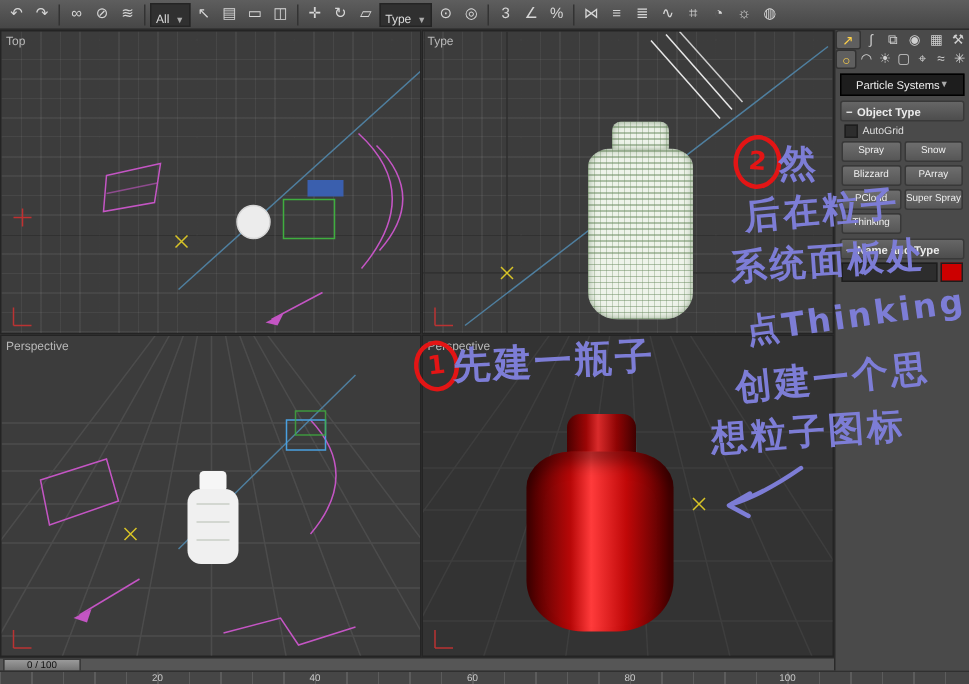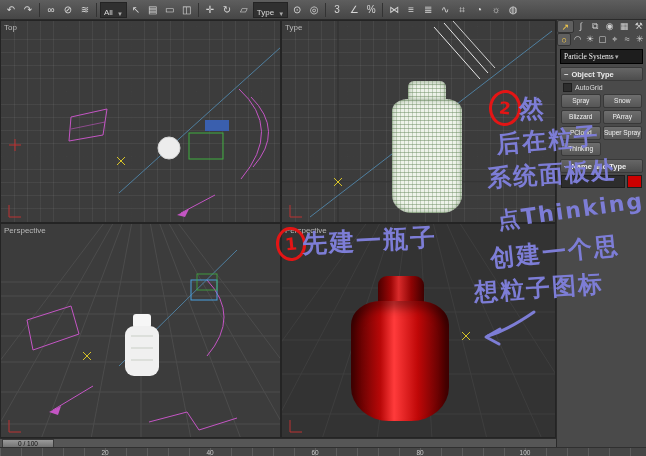--- a/index.html
+++ b/index.html
@@ -51,21 +51,21 @@
     background:linear-gradient(90deg,#4a0000 2%,#b80808 30%,#ff3b3b 44%,#c00808 68%,#4a0000 97%);
     box-shadow:inset 0 8px 10px rgba(0,0,0,0.35);}
 
   
   .panel{position:absolute;left:556px;top:20px;width:90px;height:427px;box-sizing:border-box;
     background:#4a4a4a;border-left:1px solid #2a2a2a;color:#ddd;font-size:8px;z-index:4;}
   .panel-row{display:flex;align-items:center;}
   .p-icon{flex:1;text-align:center;height:13px;line-height:13px;font-size:9px;color:#cfcfcf;}
   .p-icon.active{background:#5f5f5f;border:1px solid #333;box-sizing:border-box;border-radius:2px;color:#ffd24a;}
   .p-dd{margin:3px 3px 2px;height:13px;background:#1d1d1d;border:1px solid #000;color:#efefef;
-    display:flex;align-items:center;justify-content:flex-start;padding:0 3px;font-size:7.5px;font-family:Liberation Serif, serif;}
+    display:flex;align-items:center;justify-content:center;padding:0 3px;font-size:7.5px;}
   .rollout{margin:3px 3px 2px;height:12px;background:linear-gradient(#666,#4d4d4d);
     border:1px solid #393939;border-radius:2px;display:flex;align-items:center;gap:3px;
     padding:0 3px;font-size:7.5px;font-weight:bold;color:#ececec;}
   .autogrid{display:flex;align-items:center;gap:3px;margin:1px 6px 2px;font-size:7px;color:#ddd;}
   .checkbox{width:7px;height:7px;background:#2d2d2d;border:1px solid #1d1d1d;}
   .btn-grid{display:grid;grid-template-columns:1fr 1fr;gap:2px;margin:1px 4px;}
   .p-btn{height:12px;background:linear-gradient(#6e6e6e,#565656);border:1px solid #383838;
     border-radius:2px;color:#f0f0f0;font-size:6.6px;text-align:center;line-height:12px;
     overflow:hidden;white-space:nowrap;}
   .p-btn.ghost{visibility:hidden;}

